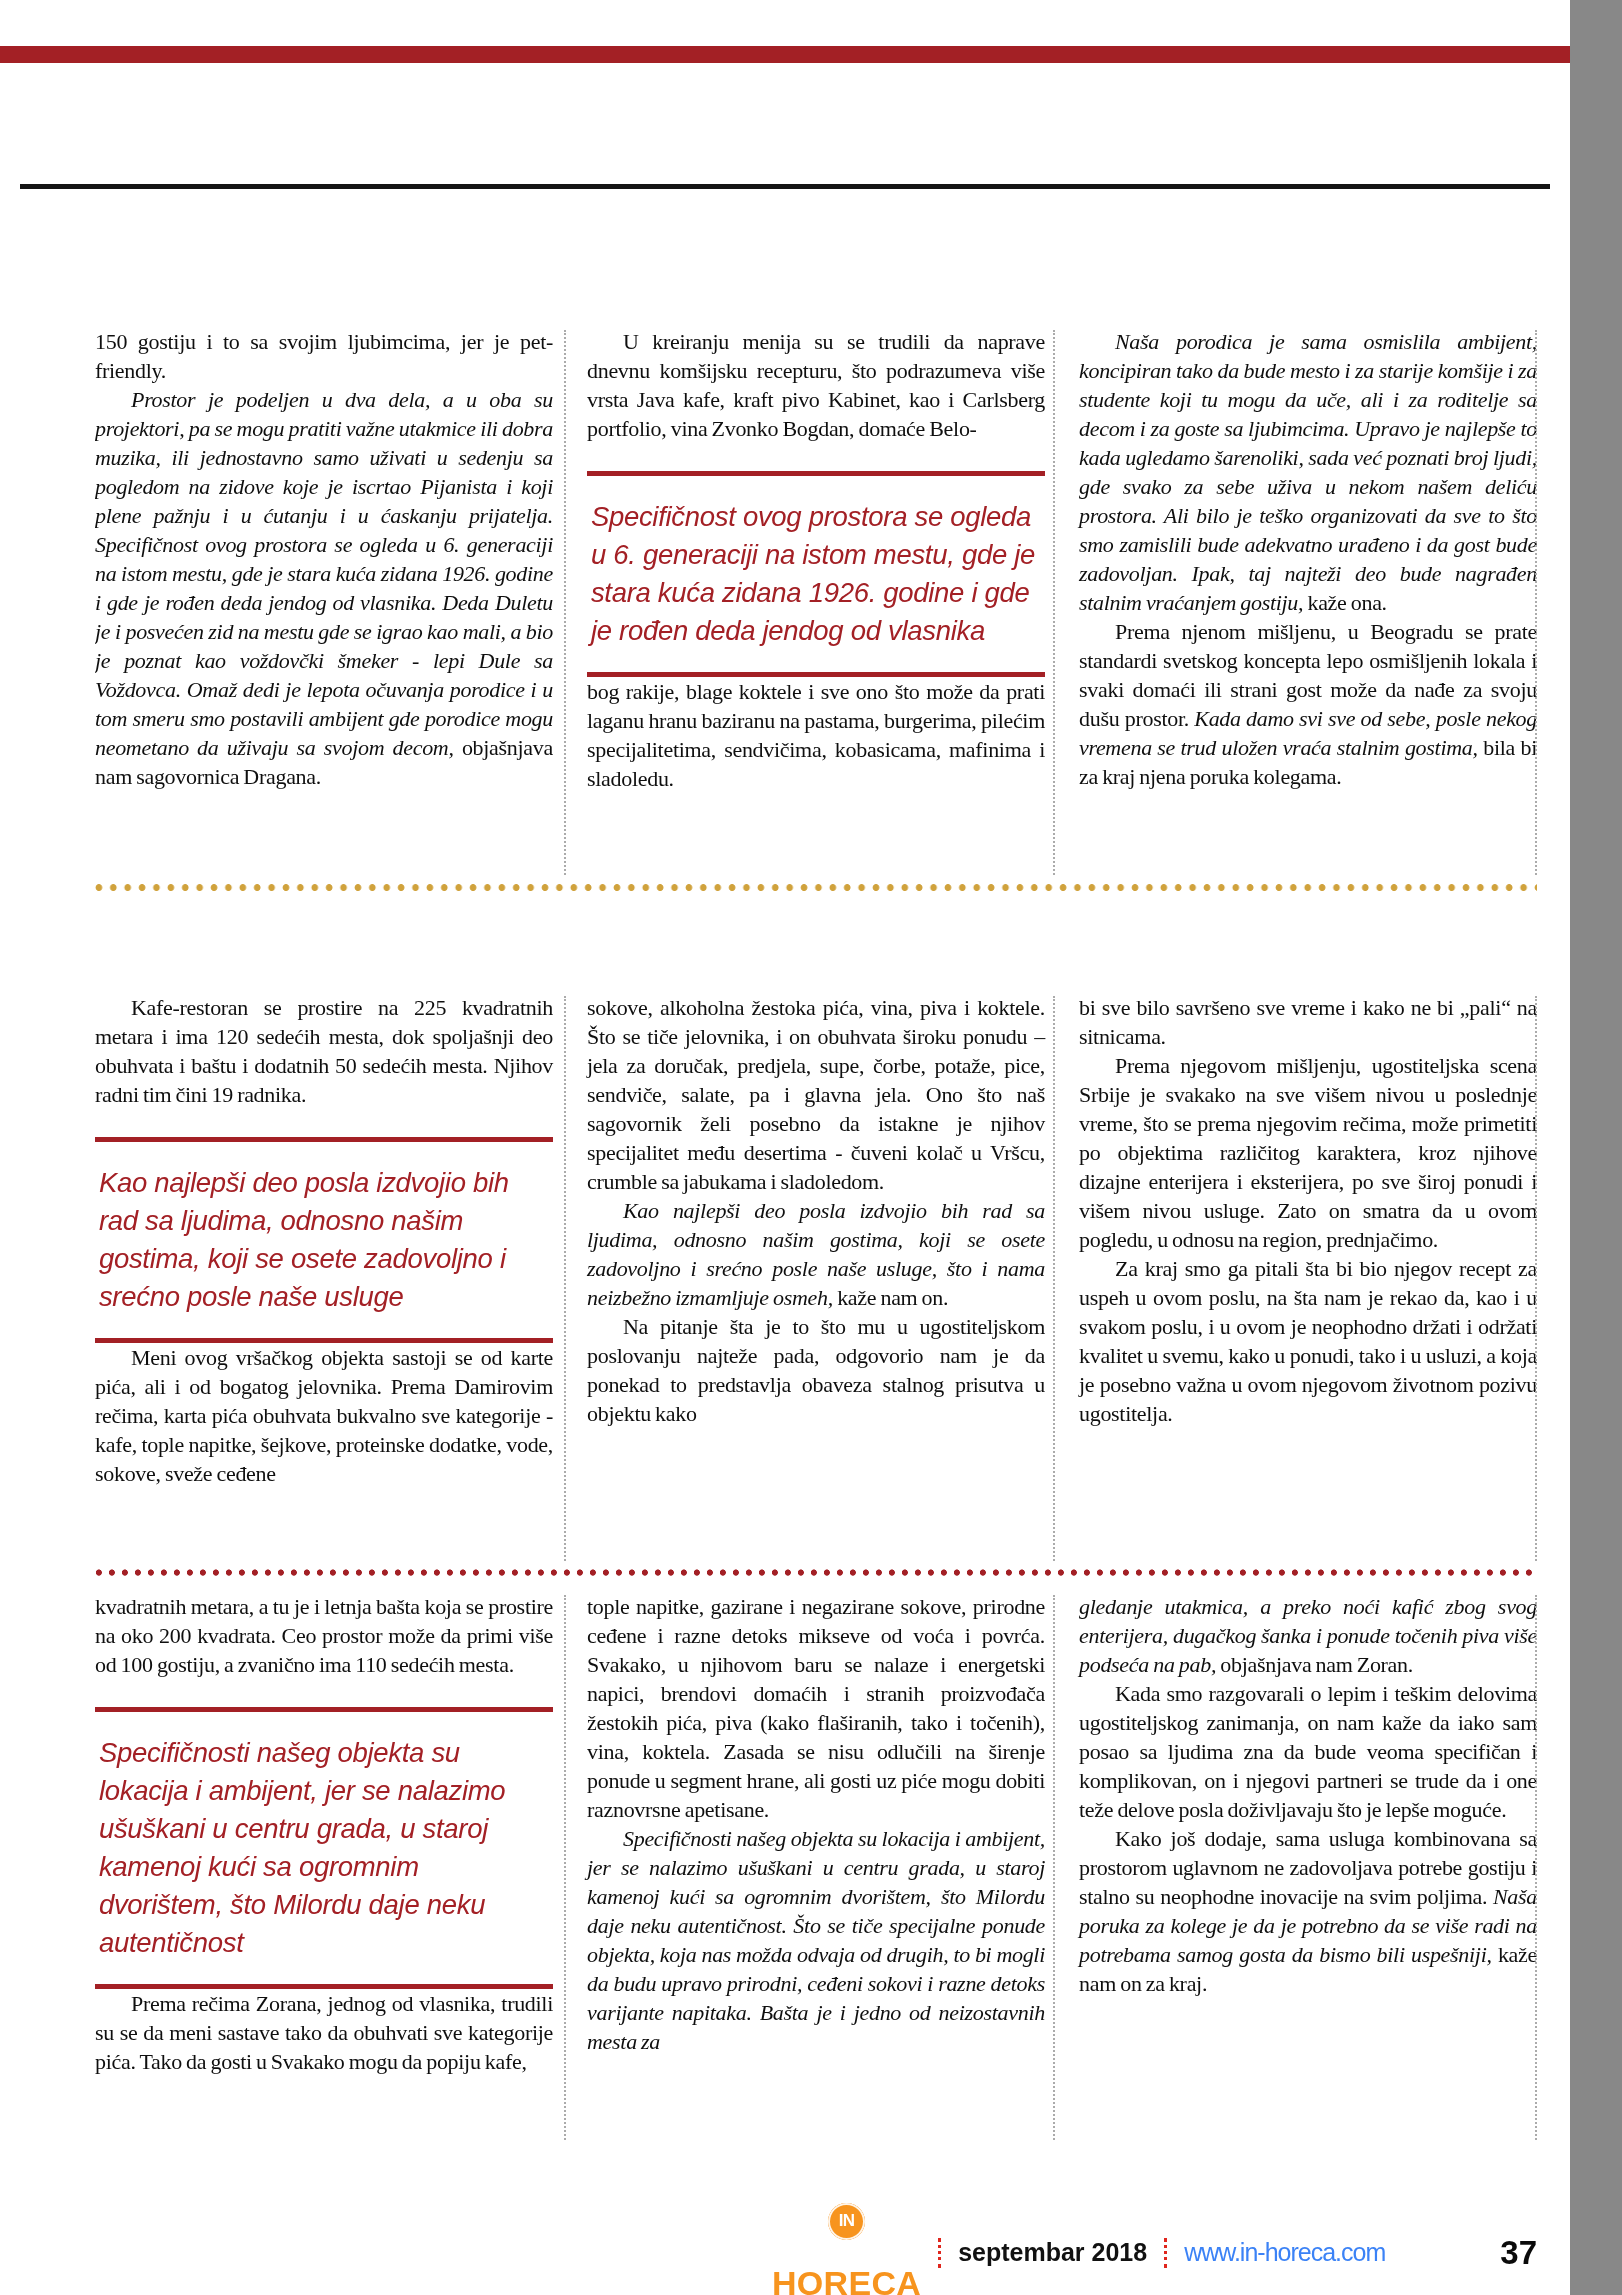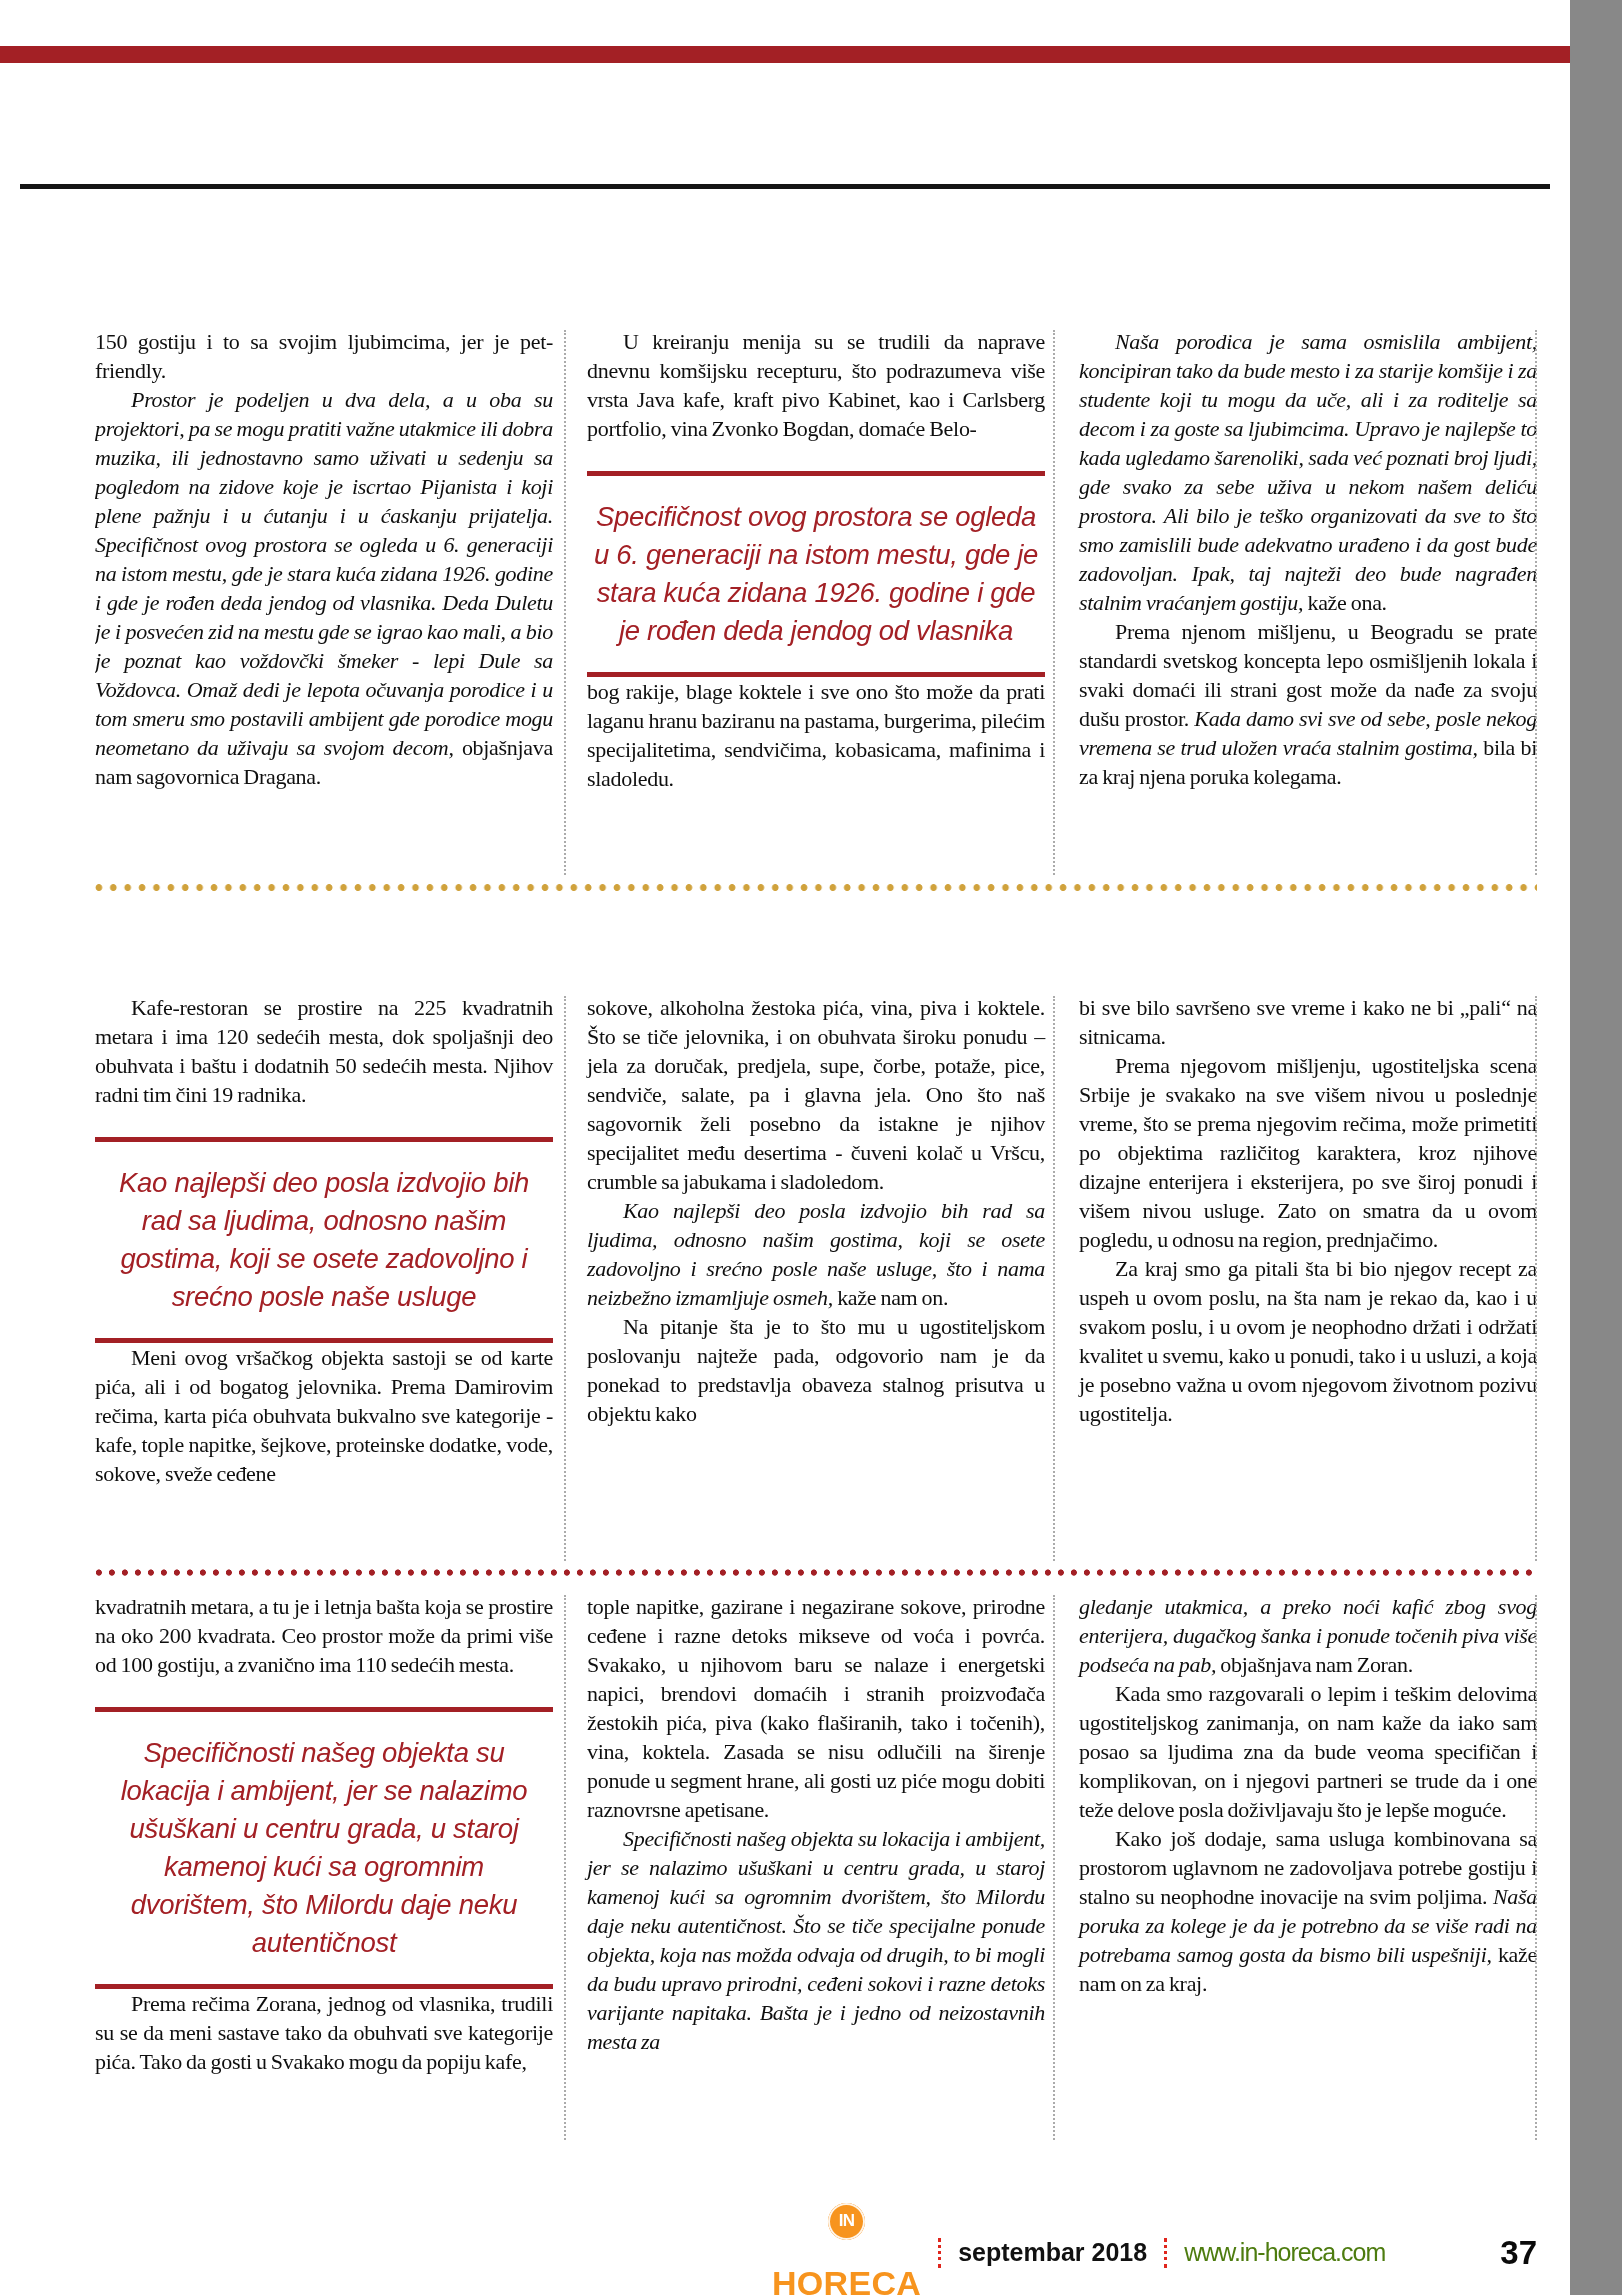--- a/index.html
+++ b/index.html
@@ -35,21 +35,21 @@
     margin:0;font-size:22px;line-height:29px;text-align:justify;
     letter-spacing:-0.3px;word-spacing:-1px;color:var(--ink);
   }
   .para.indent{text-indent:36px;}
   .seg-italic{font-style:italic;}
 
   .pullquote{
     font-family:"Liberation Sans","DejaVu Sans",sans-serif;
     font-style:italic;font-weight:400;
     font-size:27.5px;line-height:38px;letter-spacing:-0.3px;
-    color:var(--accent);text-align:center;
+    color:var(--accent);
     border-top:5.2px solid var(--accent);border-bottom:5.2px solid var(--accent);
     padding:22px 3.9px;margin-top:27.5px;
   }
 
   .colrule{position:absolute;top:2.6px;bottom:2.6px;width:0;border-left:2px dotted var(--rule-gray);}
   .colrule.r1{left:469px;}
   .colrule.r2{left:958px;}
   .colrule.r3{left:1440px;}
 
   .dotsep{position:absolute;left:95px;width:1442px;height:8.5px;background-repeat:repeat-x;}
@@ -72,21 +72,21 @@
   .logo-group{display:flex;align-items:center;gap:24px;flex-direction:column;}
   .logo-circle{
     width:37px;height:37px;border-radius:50%;background:var(--orange);
     color:#ffffff;display:flex;align-items:center;justify-content:center;
     font-weight:700;font-size:17px;letter-spacing:-0.7px;
     box-shadow:inset 0 0 0 2px rgba(255,255,255,.9), inset 0 0 0 4.6px var(--orange);
   }
   .brand{color:var(--orange);font-weight:700;font-size:34px;letter-spacing:0.3px;}
   .fsep{width:0;height:30px;border-left:3.3px dotted var(--footer-red);}
   .issue{font-weight:700;font-size:25px;color:#111;}
-  .url{font-size:25px;color:#4d7c0f;letter-spacing:-1px;}
+  .url{font-size:25px;color:#3b82f6;letter-spacing:-1px;}
   .pagenum{font-weight:700;font-size:33px;color:#0a0a0a;margin-left:98px;}
 </style>
 </head>
 <body>
 
 <div class="page">
   <div class="topbar"></div>
   <div class="black-rule"></div>
 
   <section class="band" id="band-1">

